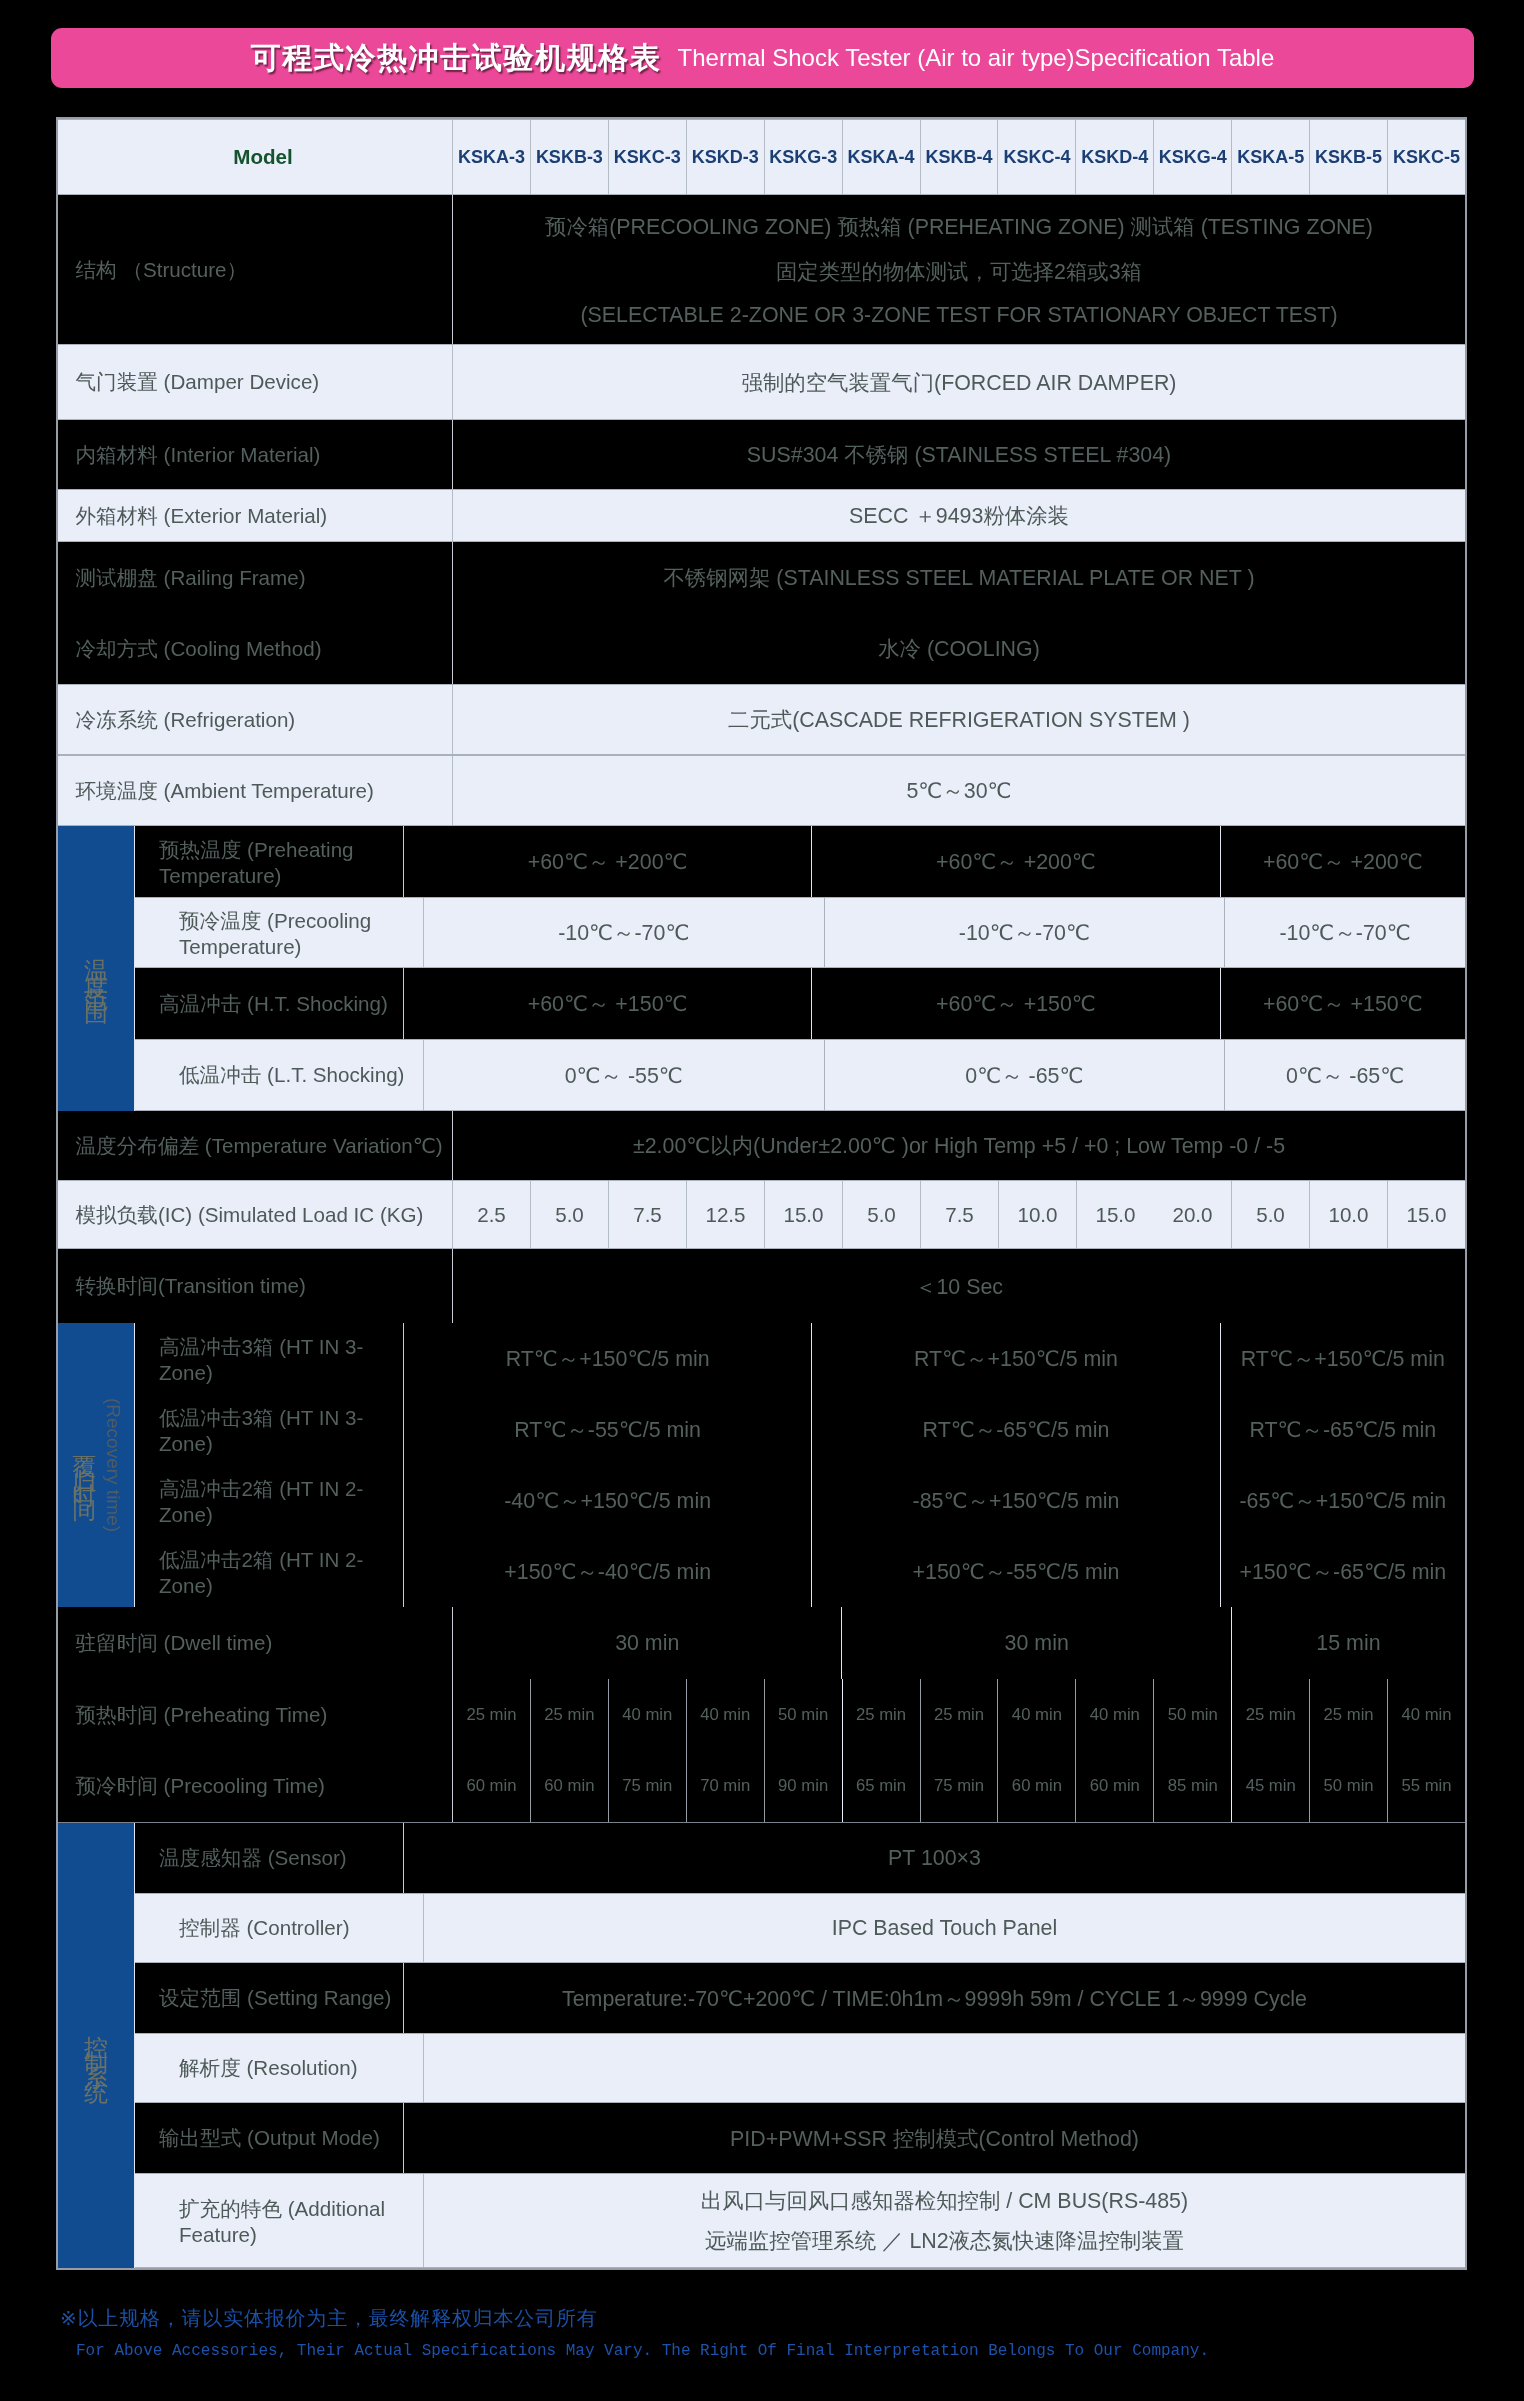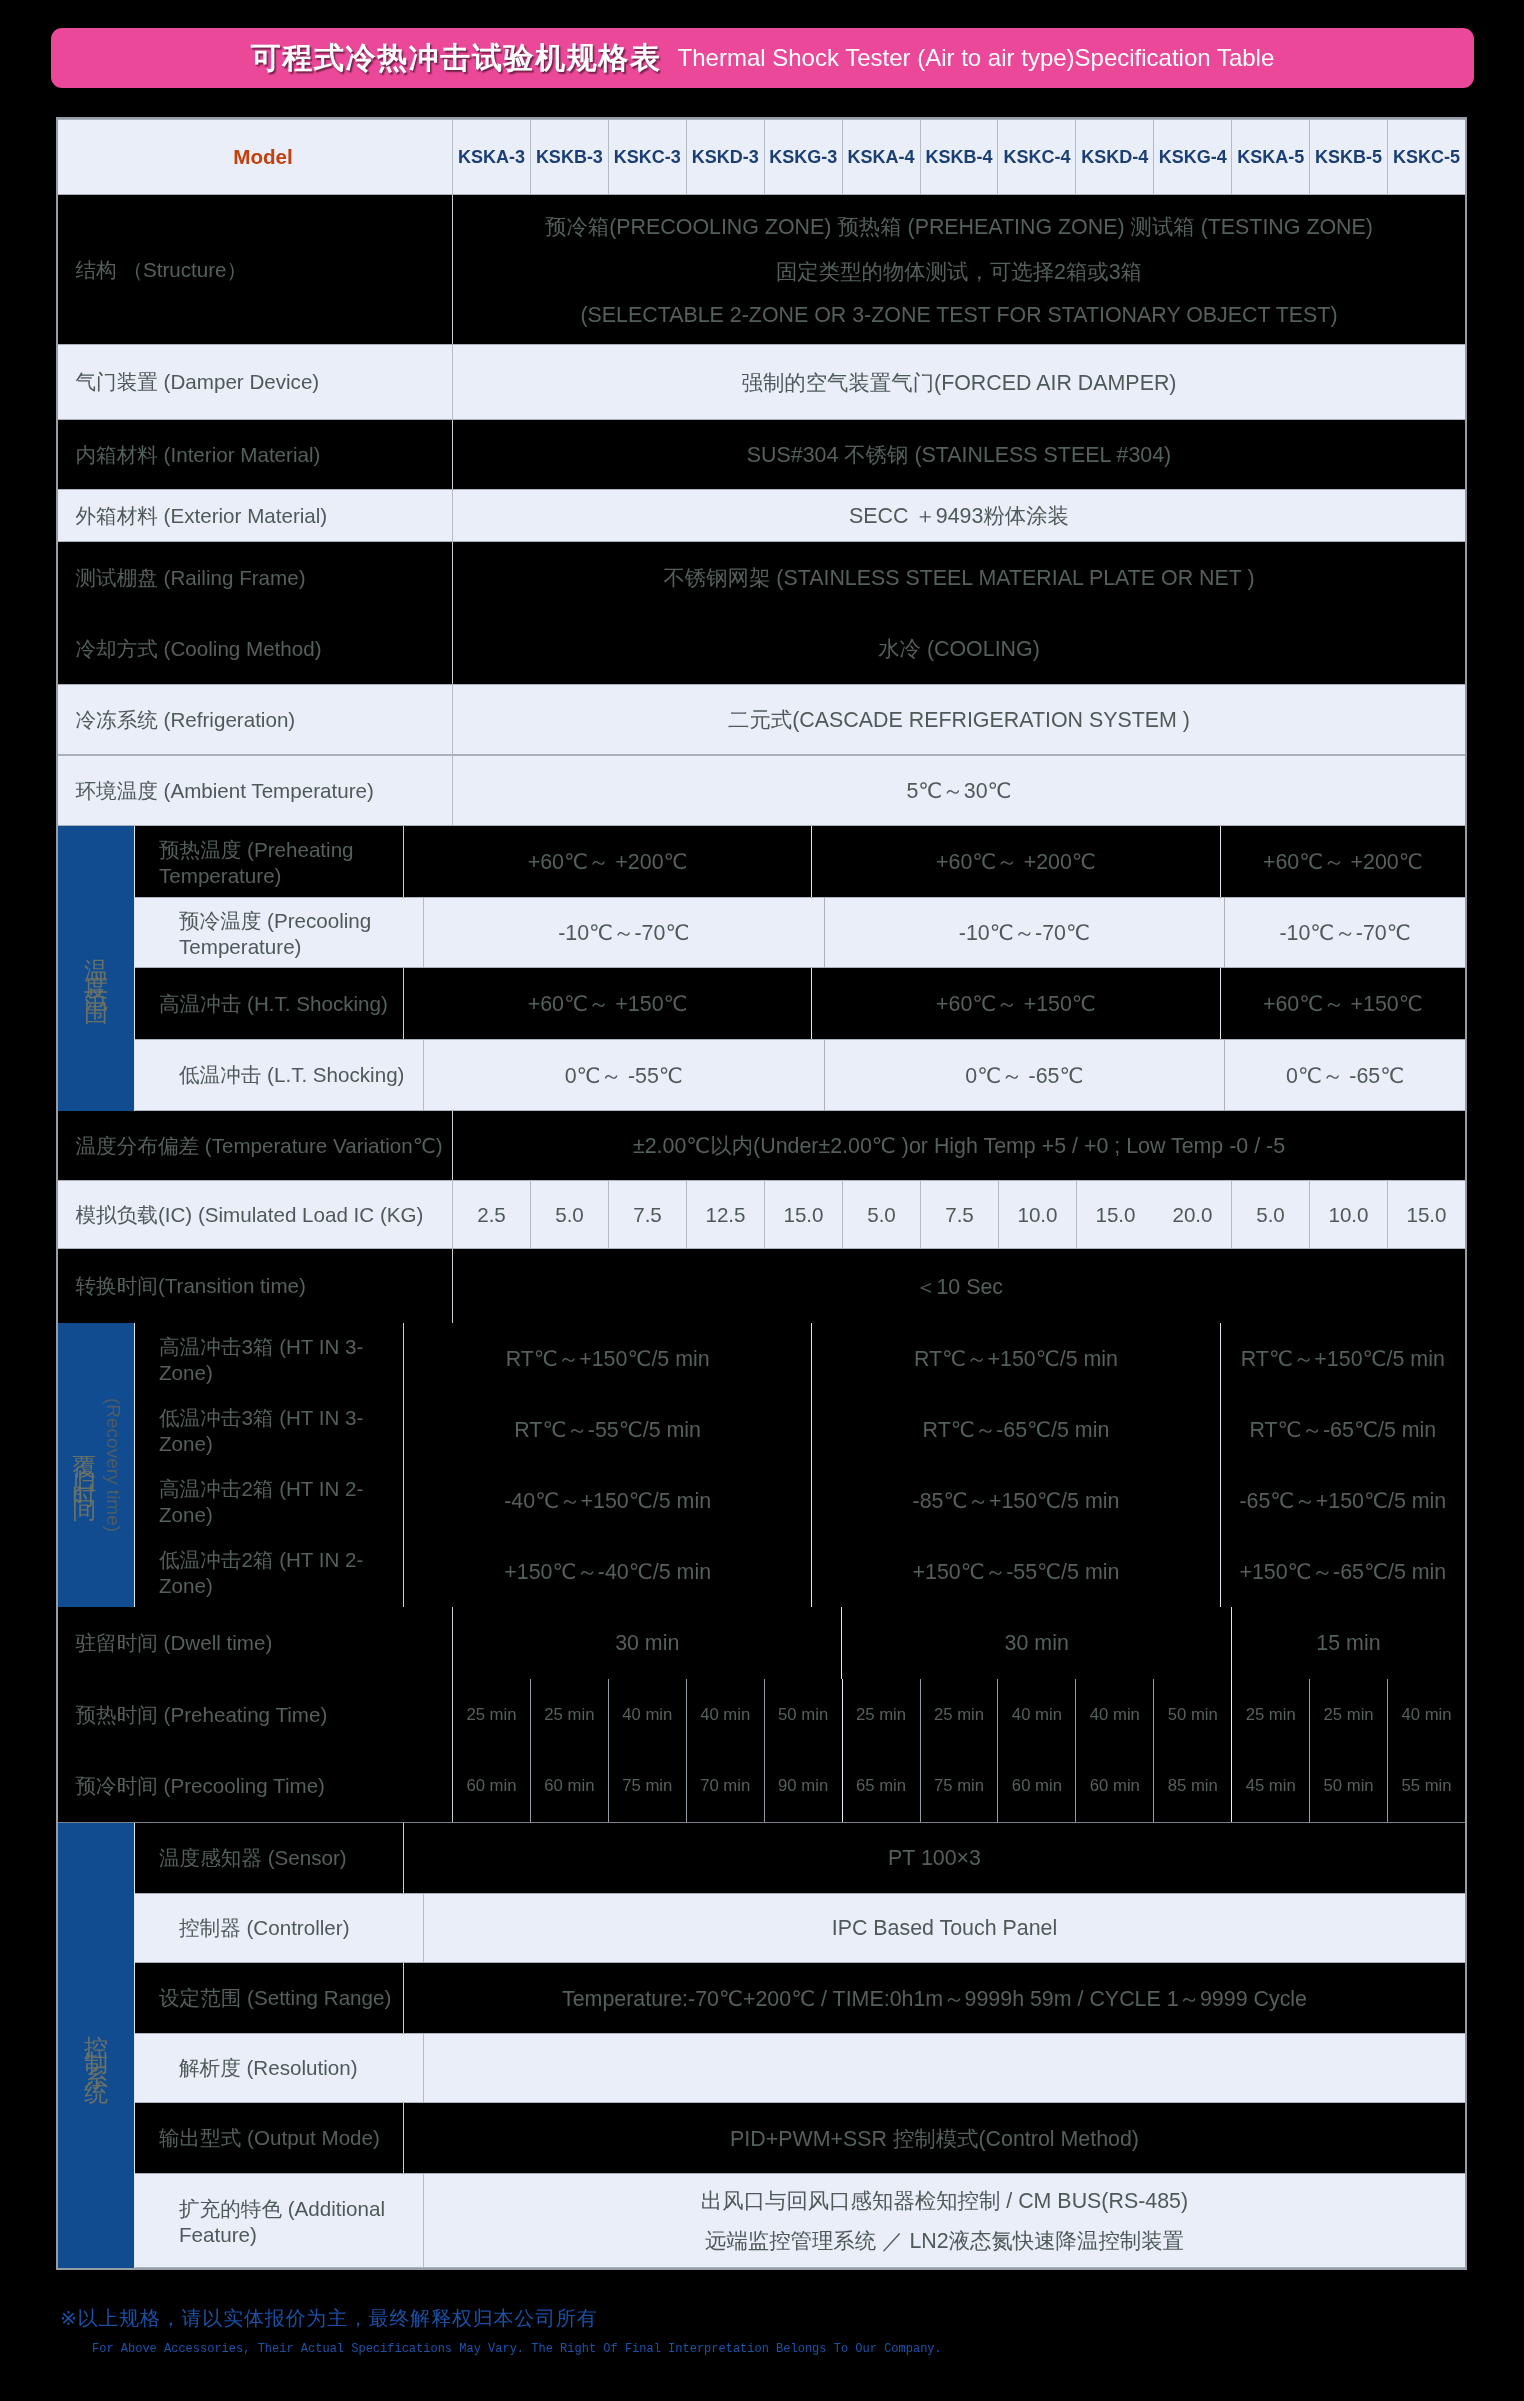--- a/index.html
+++ b/index.html
@@ -32,21 +32,21 @@
   .value{flex:1;display:flex;align-items:center;justify-content:center;font-size:21.4px;text-align:center;}
   .vlines{flex:1;display:flex;flex-direction:column;justify-content:space-evenly;align-items:center;font-size:21.4px;text-align:center;}
   
   .cells13{flex:1;display:flex;align-items:stretch;}
   .cells13 span{
     flex:1;display:flex;align-items:center;justify-content:center;
     box-sizing:border-box;
   }
   .model-cells span{font-size:18px;font-weight:bold;color:#1b3f73;border-right:1.6px solid #b3bbc5;}
   .model-cells span:last-child{border-right:0;}
-  .model-label{justify-content:center;padding-left:16px;font-weight:bold;color:#c2410c;font-size:20.6px;text-align:right;}
+  .model-label{justify-content:center;padding-left:16px;font-weight:bold;color:#14532d;font-size:20.6px;text-align:right;}
   .load-cells span{font-size:20.6px;color:#4e5a58;border-right:1.6px solid #b3bbc5;}
   .load-cells span:nth-child(9),.load-cells span:last-child{border-right:0;}
   .time-cells span{font-size:16.7px;color:#53605d;border-right:1.6px solid #949ca6;}
   .time-cells span:nth-child(5),.time-cells span:nth-child(10){border-right:1.6px solid #e8eef8;}
   .time-cells span:last-child{border-right:0;}
   
   .gcells{flex:1;display:flex;align-items:stretch;}
   .gcell{display:flex;align-items:center;justify-content:center;font-size:21.4px;box-sizing:border-box;flex:5;}
   .gcell.g3{flex:3;}
   .dark .gcell{border-right:1.6px solid #dfe6ef;}
@@ -69,21 +69,21 @@
   .sublabel{
     width:269px;flex:none;display:flex;align-items:center;
     padding-left:24px;font-size:20.6px;box-sizing:border-box;
   }
   .dark .sublabel{border-right:1.6px solid #c9ced6;}
   .light .sublabel{border-right:1.6px solid #b4bcc6;margin-left:20px;}
   .ctrl-section{border-top:1.6px solid #7b828c;}
   
   .footer{position:absolute;left:60px;top:2305px;color:#1b50a6;}
   .footer-zh{font-size:20px;letter-spacing:0.8px;}
-  .footer-en{font-size:12px;margin-left:32px;margin-top:9.5px;font-family:"Liberation Mono","DejaVu Sans Mono",monospace;color:#1d52aa;}
+  .footer-en{font-size:16px;margin-left:16px;margin-top:9.5px;font-family:"Liberation Mono","DejaVu Sans Mono",monospace;color:#1d52aa;}
 </style>
 </head>
 <body>
 
 <div class="titlebar">
   <span class="title-zh">可程式冷热冲击试验机规格表</span>
   <span class="title-en">Thermal Shock Tester (Air to air type)Specification Table</span>
 </div>
 
 <div class="tbl">

